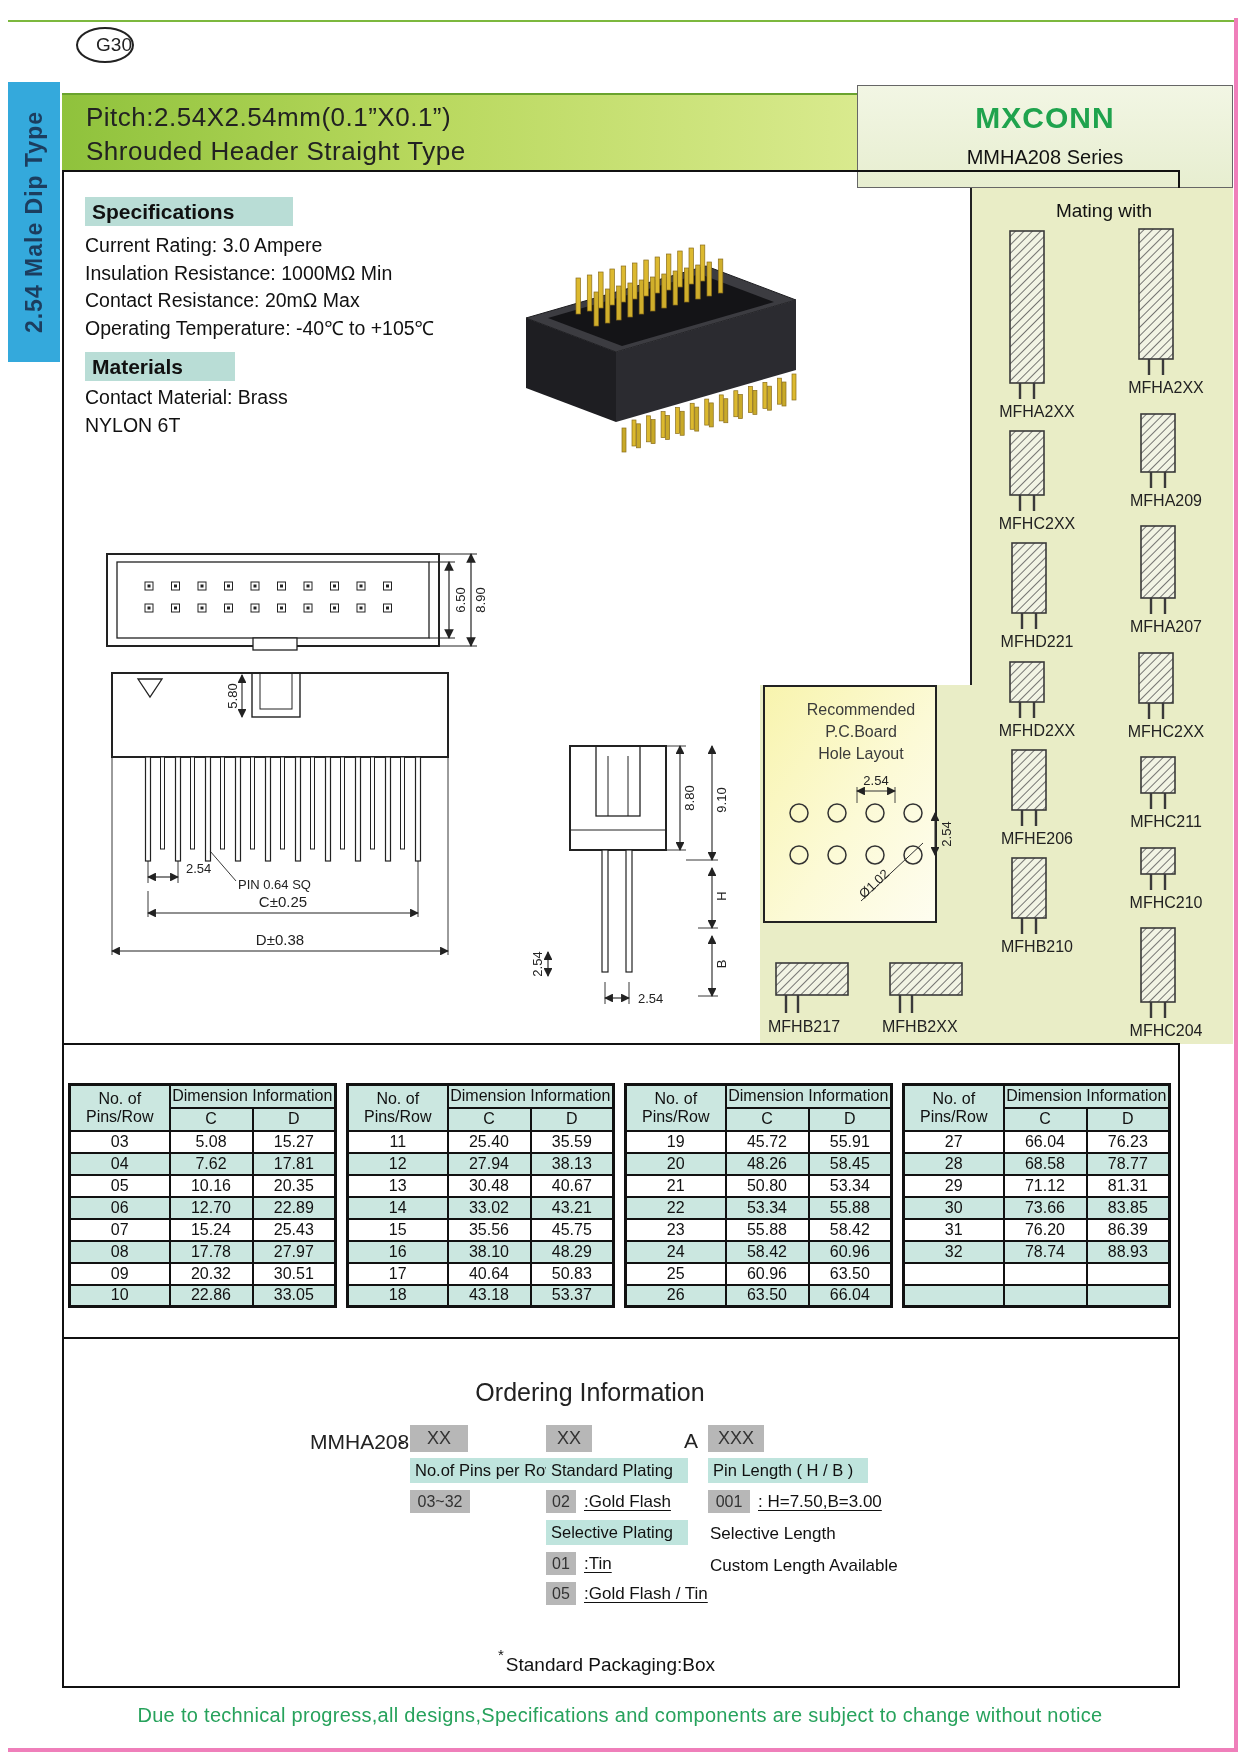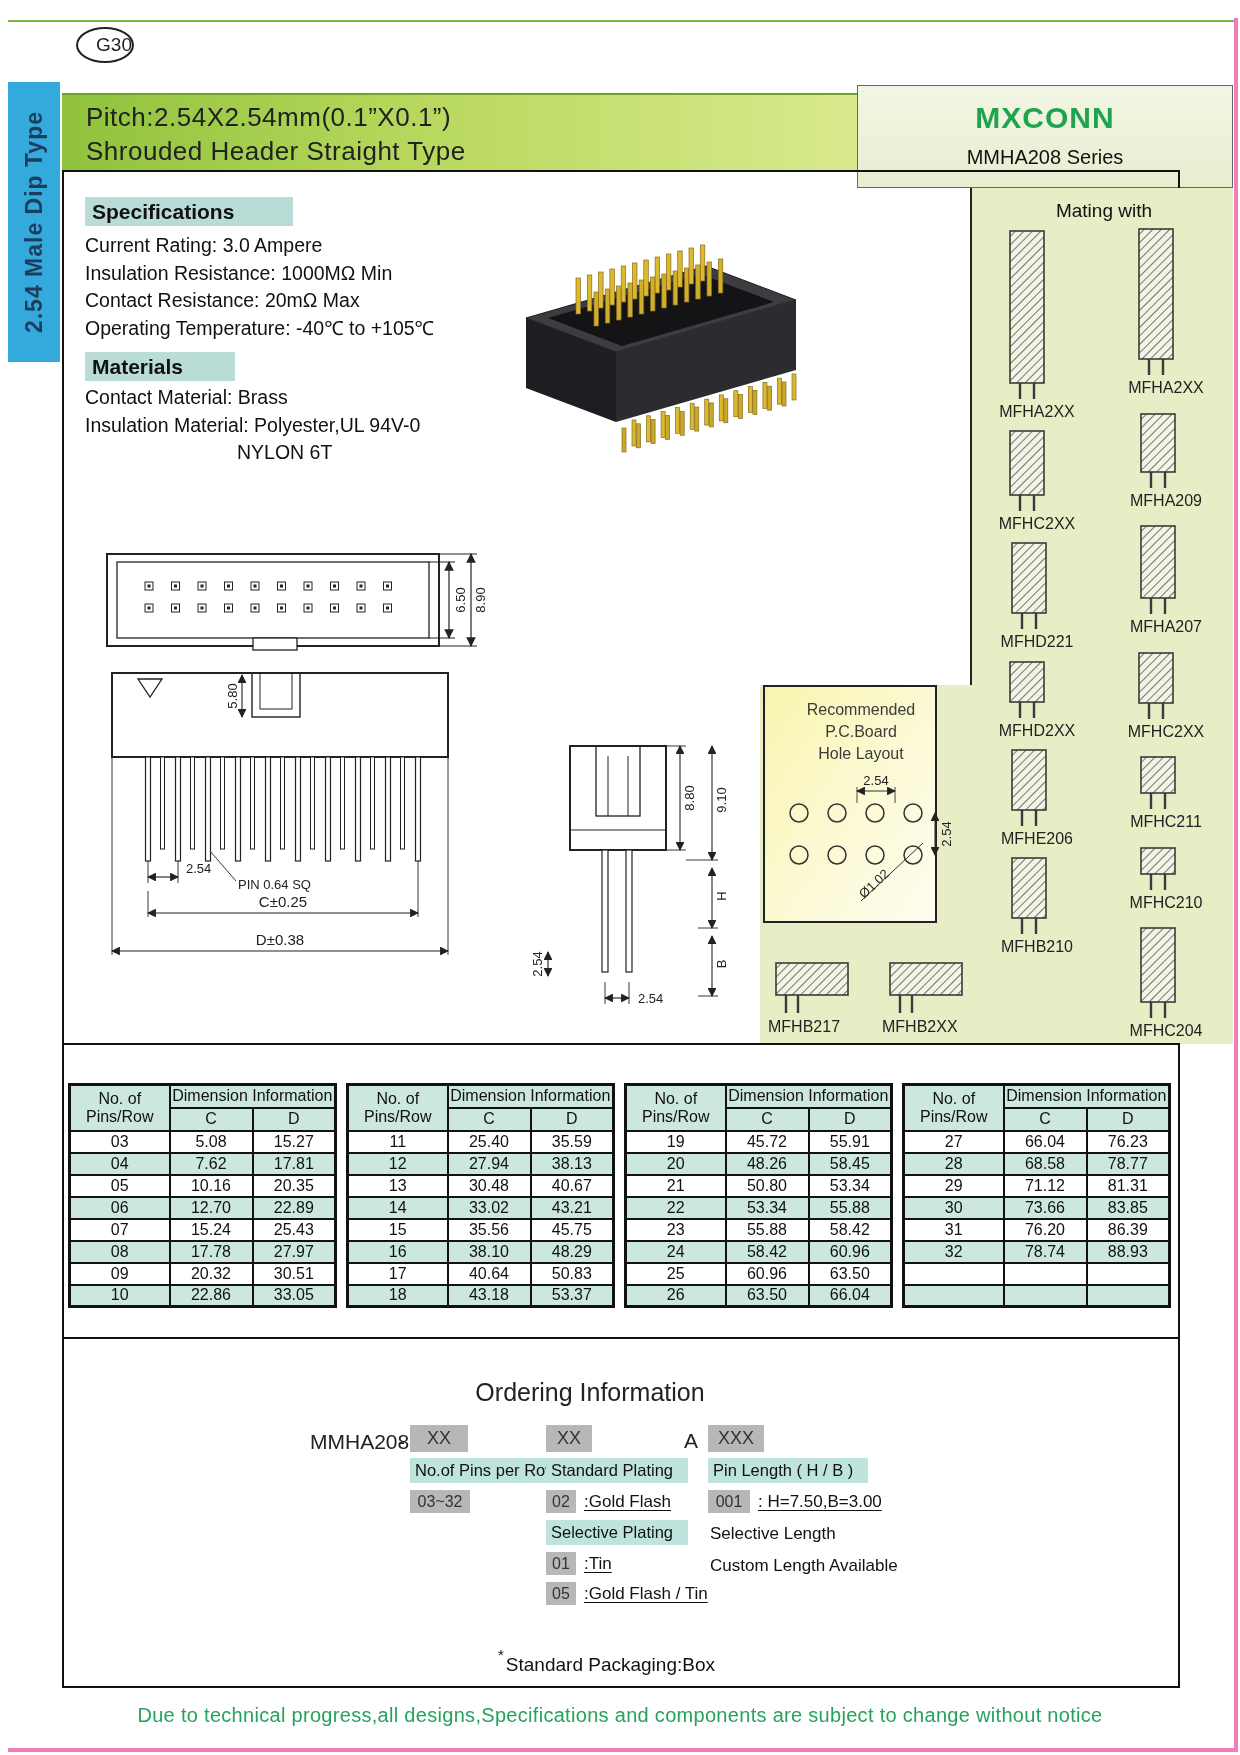--- a/index.html
+++ b/index.html
@@ -241,21 +241,20 @@
 <div class="abs speclist">
     <div class="li">Current Rating: 3.0 Ampere</div>
     <div class="li">Insulation Resistance: 1000MΩ Min</div>
     <div class="li">Contact  Resistance: 20mΩ Max</div>
     <div class="li">Operating Temperature: -40℃ to +105℃</div>
   </div>
 
 <div class="abs sechead h-mat">Materials</div>
 <div class="abs matlist">
     <div class="li">Contact Material: Brass</div>
-    <div class="li">Insulation Material: Polyester,UL 94V-0</div>
     <div class="li">NYLON 6T</div>
   </div>
 
 <svg class="abs" style="left:490px;top:222px" width="340" height="265" viewBox="0 0 340 265">
   <g id="toppins"></g>
   <polygon points="36,96 216,44 306,78 126,130" fill="#3c3c41" stroke="#1c1c1f" stroke-width="1"></polygon>
   <polygon points="58,96 210,52 284,80 132,124" fill="#141417"></polygon>
   <g id="innerpins">
       <rect x="86" y="56" width="4.5" height="36" fill="#dcb92f" stroke="#8a6d1a" stroke-width="0.7"></rect>
       <rect x="104" y="70" width="4.5" height="34" fill="#cfae2b" stroke="#8a6d1a" stroke-width="0.7"></rect>

